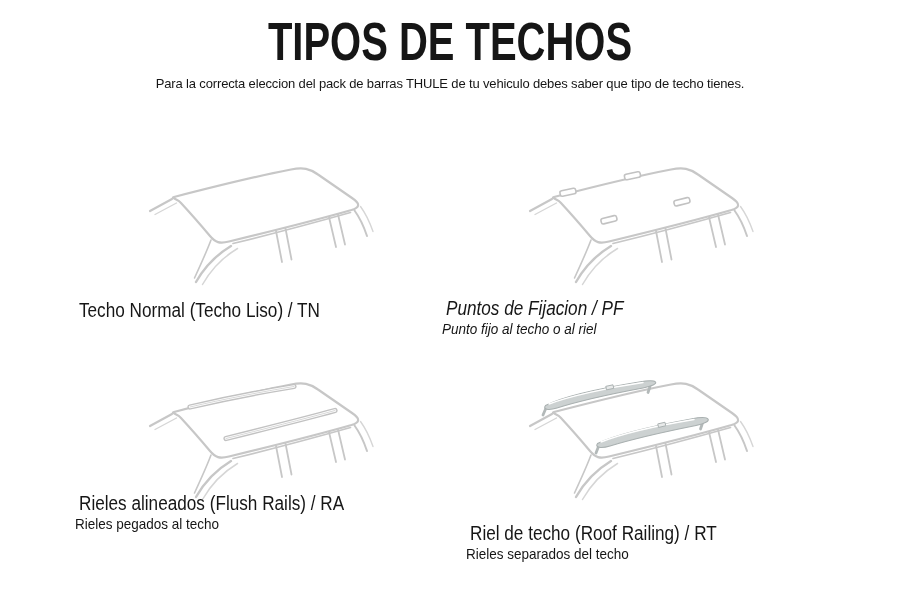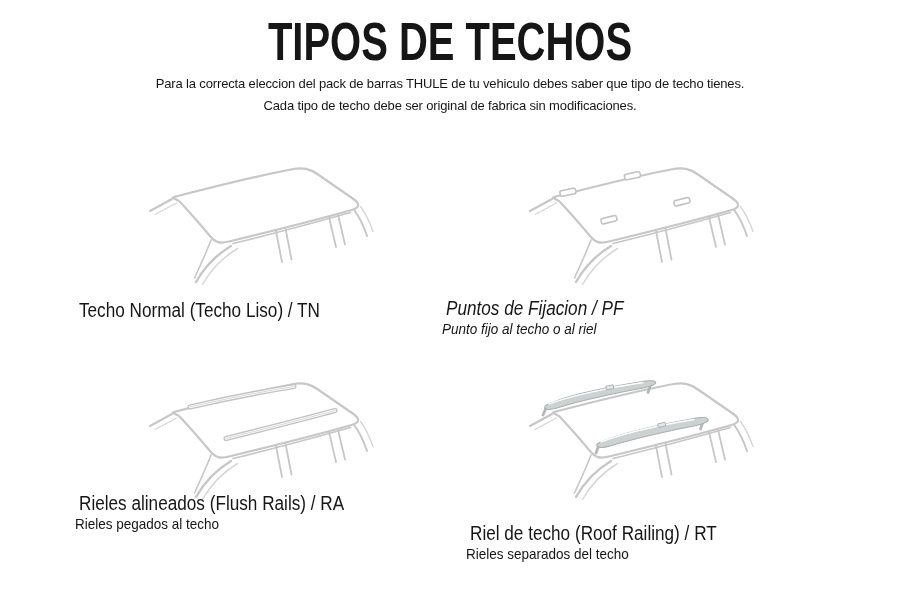--- a/index.html
+++ b/index.html
@@ -134,21 +134,20 @@
     </g>
   </defs>
 </svg>
 
 <div>
 
   <h1 class="title">TIPOS DE TECHOS</h1>
 
   <div class="intro">
     <div class="intro-line">Para la correcta eleccion del pack de barras THULE de tu vehiculo debes saber que tipo de techo tienes.</div>
-    <div class="intro-line">Cada tipo de techo debe ser original de fabrica sin modificaciones.</div>
   </div>
 
   <svg id="svg-tn" class="cell-svg" viewBox="0 0 300 150">
     <g filter="url(#soften)">
         <use href="#car-base"></use>
       </g>
   </svg>
   <div id="cap-tn" class="cap">
     <span class="cap-main">Techo Normal (Techo Liso) / TN</span>
 

